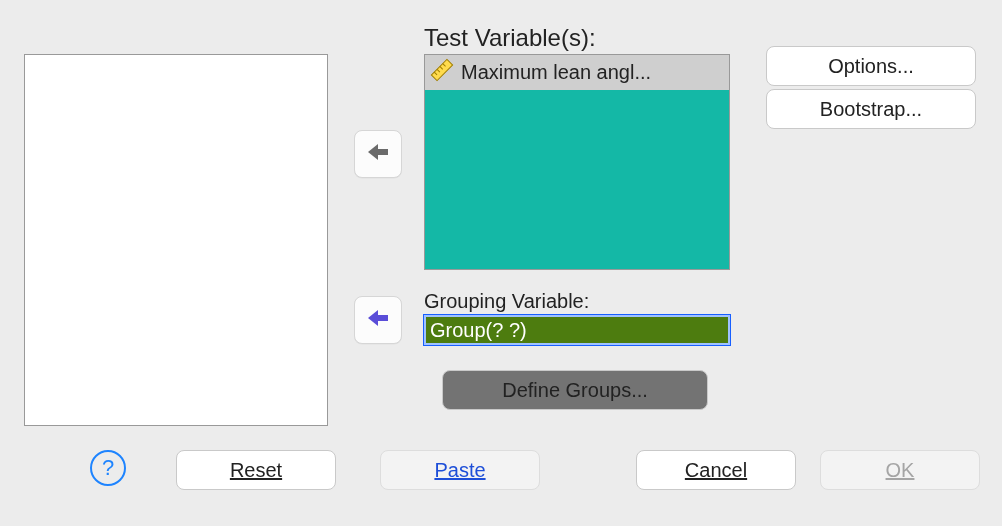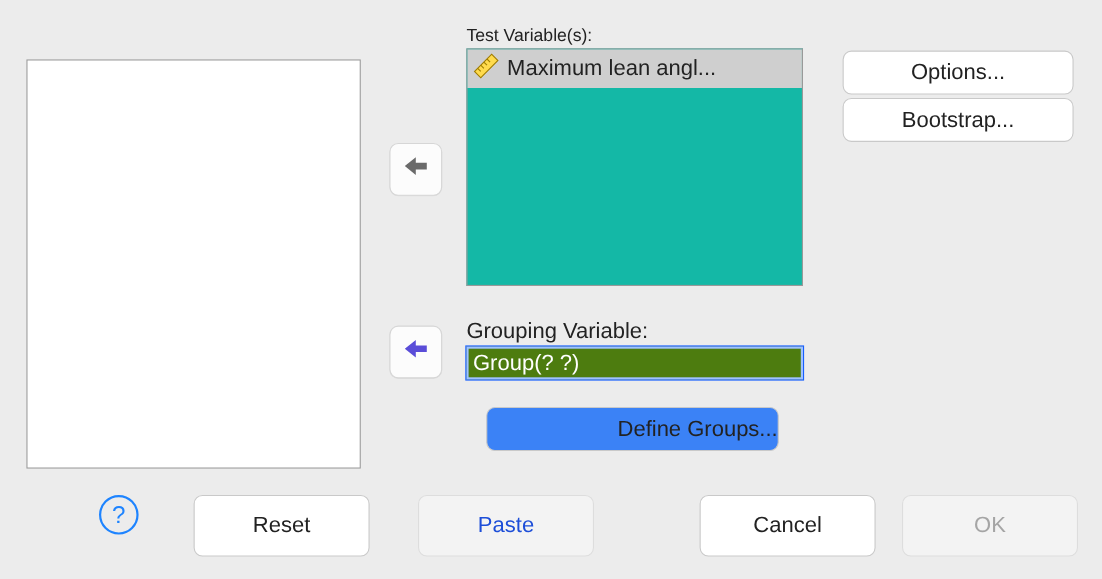--- a/index.html
+++ b/index.html
@@ -26,21 +26,21 @@
     border: 1px solid #999;
   }
 
   
   .tv-section {
     position: absolute;
     left: 424px; top: 24px;
     width: 306px;
   }
   .tv-label {
-    font-size: 16px;
+    font-size: 24px;
     margin-bottom: 2px;
   }
   .tv-list {
     width: 306px; height: 216px;
     background: #14b8a6;
     border: 1px solid #999;
   }
   .tv-item {
     display: flex;
     align-items: center;
@@ -114,41 +114,42 @@
     align-items: center;
     justify-content: center;
     font-size: 20px;
   }
   .side-btn.options { top: 46px; }
   .side-btn.bootstrap { top: 89px; }
 
   
   .wide-btn {
     width: 266px; height: 40px;
-    background: #3b82f6;
+    background: #737373;
     border: 1px solid #c9c9c9;
     border-radius: 8px;
     display: flex;
     align-items: center;
-    justify-content: flex-end;
+    justify-content: center;
     font-size: 20px;
   }
 
   
   .footer-btn {
     position: absolute;
     top: 450px;
-    height: 56px;
+    height: 40px;
     background: #ffffff;
     border: 1px solid #c9c9c9;
     border-radius: 8px;
     display: flex;
     align-items: center;
     justify-content: center;
     font-size: 20px;
+    text-decoration: underline;
   }
   .footer-btn.reset  { left: 176px; width: 160px; }
   .footer-btn.paste  { left: 380px; width: 160px; color:#1d4ed8; background:#f3f3f3; border-color:#dddddd; }
   .footer-btn.cancel { left: 636px; width: 160px; }
   .footer-btn.ok     { left: 820px; width: 160px; color:#a5a5a5; background:#f3f3f3; border-color:#dddddd; }
 
   .help-btn {
     position: absolute;
     left: 90px; top: 450px;
     width: 36px; height: 36px;

